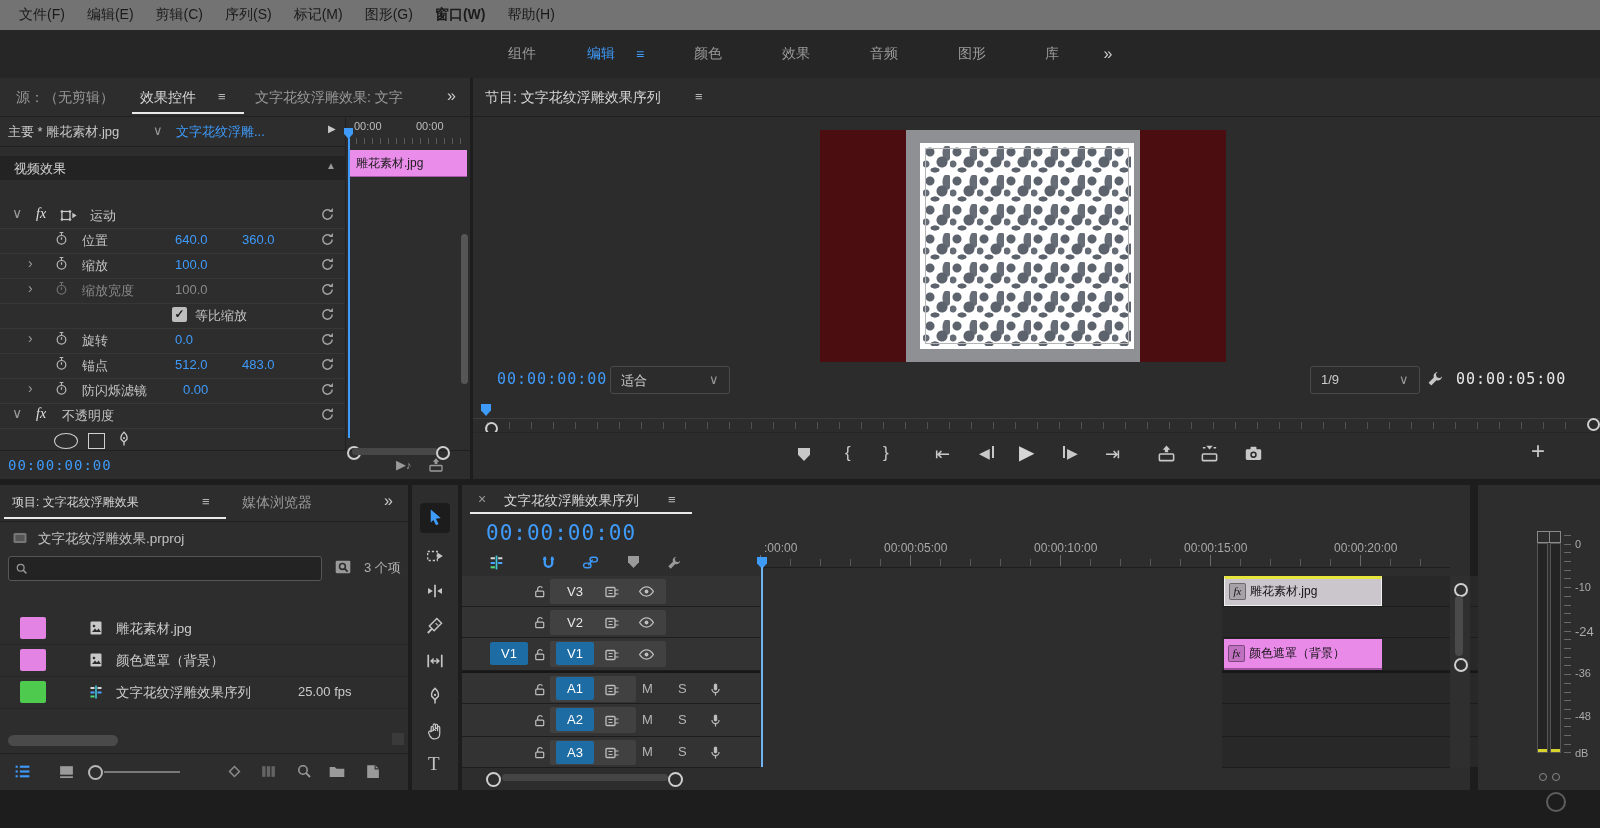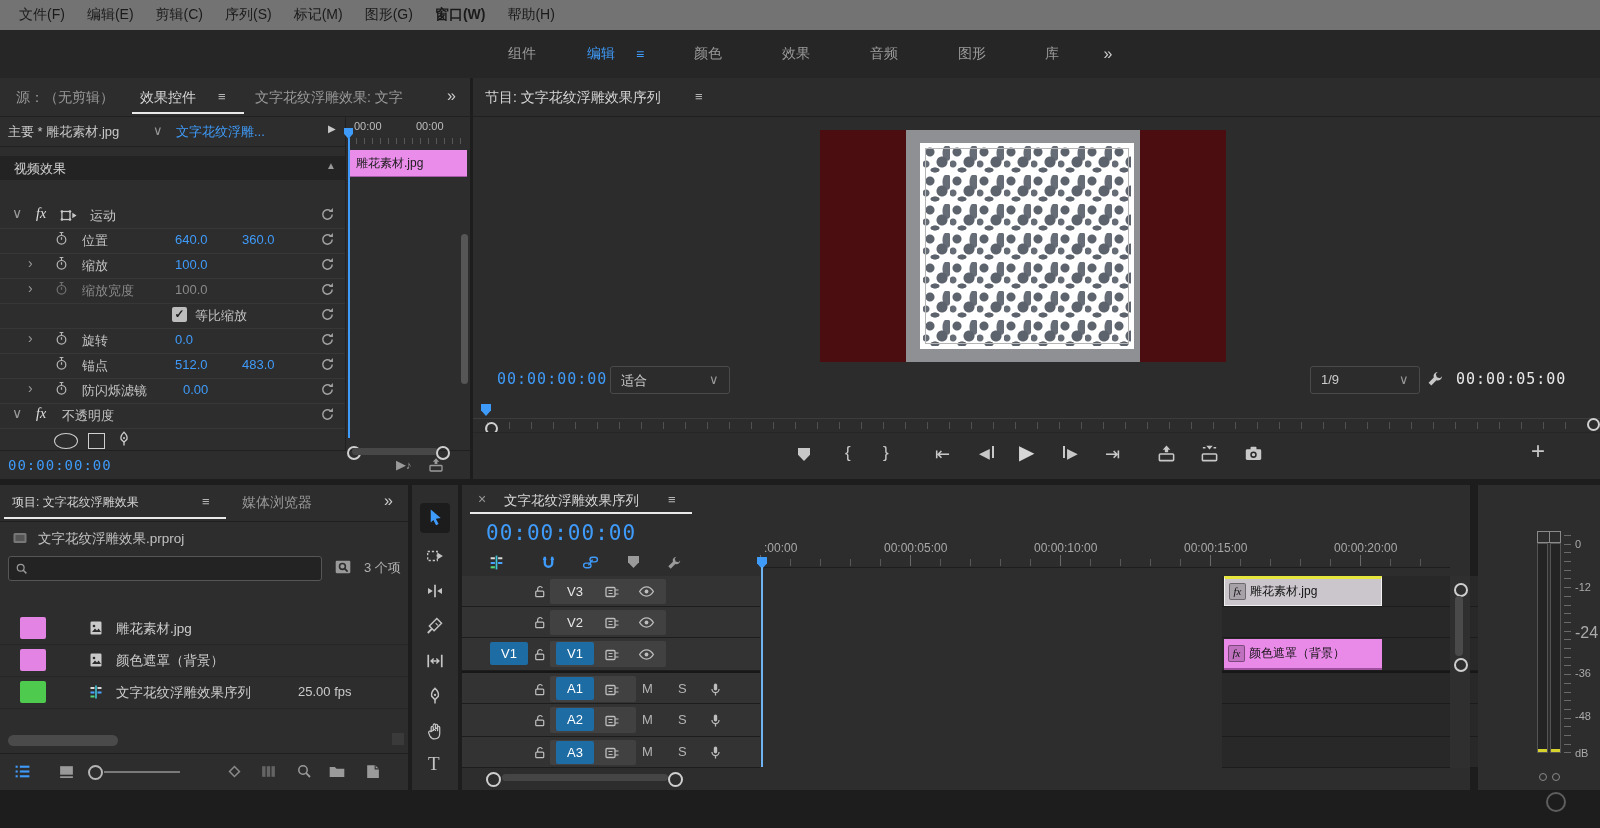--- a/index.html
+++ b/index.html
@@ -713,22 +713,22 @@
   <div class="panel" style="left:1478px;top:485px;width:122px;height:305px;">
     <div class="abs" style="left:59px;top:46px;width:24px;height:12px;border:1px solid #8a8a8a;box-sizing:border-box;">
       <div class="abs" style="left:11px;top:0;width:1px;height:10px;background:#8a8a8a;"></div>
     </div>
     <div class="abs" style="left:59px;top:58px;width:11px;height:210px;background:#242424;border:1px solid #555;box-sizing:border-box;"></div>
     <div class="abs" style="left:72px;top:58px;width:11px;height:210px;background:#242424;border:1px solid #555;box-sizing:border-box;"></div>
     <div class="abs" style="left:60px;top:264px;width:9px;height:3px;background:#d6d22e;"></div>
     <div class="abs" style="left:73px;top:264px;width:9px;height:3px;background:#d6d22e;"></div>
     <div class="abs" style="left:86px;top:50px;width:7px;height:218px;background-image:repeating-linear-gradient(180deg,#6a6a6a 0,#6a6a6a 1px,transparent 1px,transparent 8.7px);"></div>
     <span class="txt" style="left:97px;top:53px;color:#aaa;font-size:11px;">0</span>
-    <span class="txt" style="left:97px;top:96px;color:#aaa;font-size:11px;">-12</span>
-    <span class="txt" style="left:97px;top:139px;color:#aaa;font-size:16px;">-24</span>
+    <span class="txt" style="left:97px;top:96px;color:#aaa;font-size:11px;">-10</span>
+    <span class="txt" style="left:97px;top:139px;color:#aaa;font-size:13px;">-24</span>
     <span class="txt" style="left:97px;top:182px;color:#aaa;font-size:11px;">-36</span>
     <span class="txt" style="left:97px;top:225px;color:#aaa;font-size:11px;">-48</span>
     <span class="txt" style="left:97px;top:262px;color:#aaa;font-size:11px;">dB</span>
     <span class="abs" style="left:61px;top:288px;width:6px;height:6px;border:1.5px solid #888;border-radius:50%;"></span>
     <span class="abs" style="left:74px;top:288px;width:6px;height:6px;border:1.5px solid #888;border-radius:50%;"></span>
   </div>
 
   <span class="abs" style="left:1546px;top:792px;width:16px;height:16px;border:2px solid #5e5e5e;border-radius:50%;"></span>
 
 </div>

